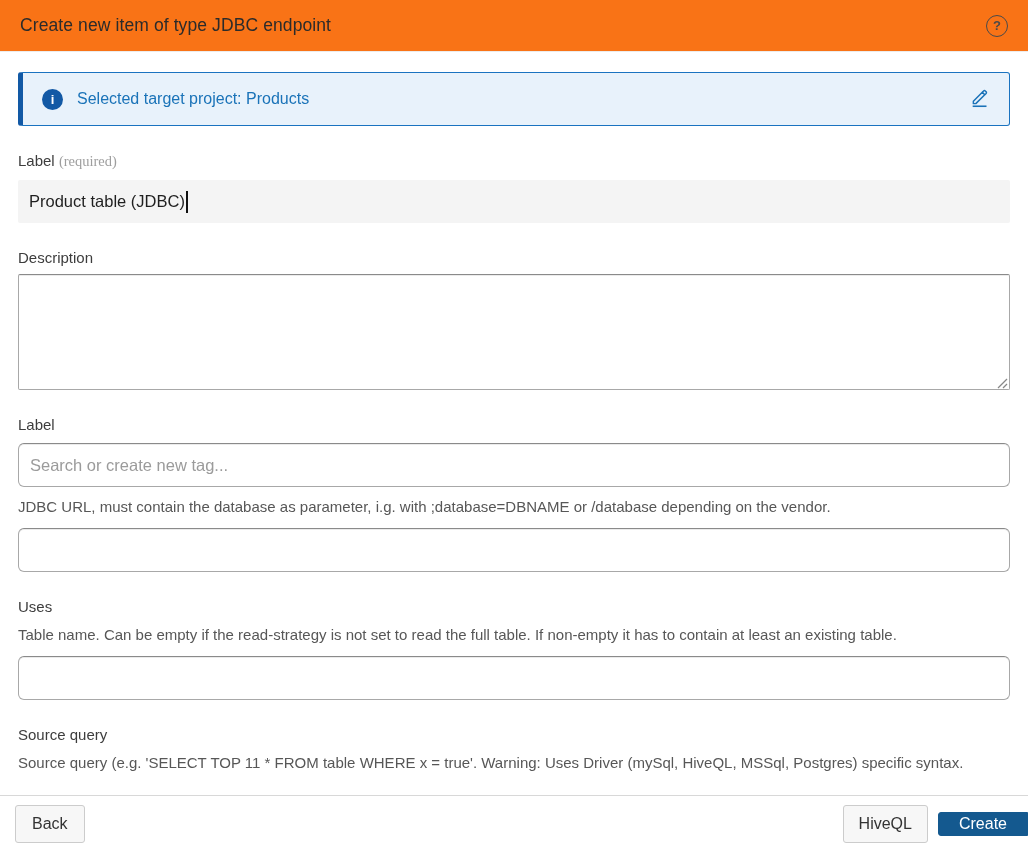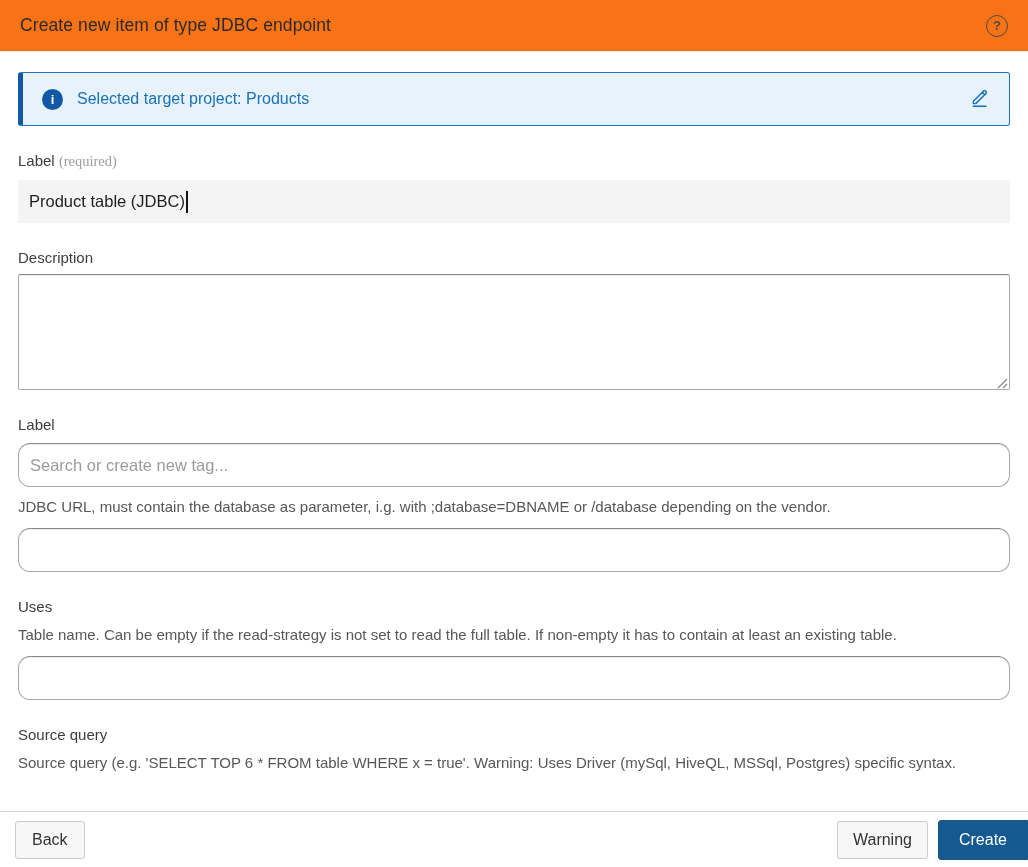--- a/index.html
+++ b/index.html
@@ -141,36 +141,36 @@
   }
 
   input.text-input {
     display: block;
     width: 100%;
     height: 44px;
     margin-top: 10px;
     border: 1px solid #a8a8a8;
     border-top-color: #8a8a8a;
     box-shadow: inset 0 1px 0 rgba(0,0,0,0.08);
-    border-radius: 12px;
+    border-radius: 6px;
     background: #ffffff;
     font-family: "Liberation Sans", sans-serif;
     font-size: 16.5px;
     color: #1f1f1f;
     padding: 0 11px;
     outline: none;
   }
   input.text-input::placeholder { color: #9b9b9b; opacity: 1; }
 
   .source-helper { margin-top: 9px; }
 
   
   .dialog-footer {
     position: absolute;
-    left: 0; right: 0; bottom: 0;
+    left: 0; right: 0; bottom: 16px;
     height: 56px;
     background: #ffffff;
     border-top: 1px solid #d8d8d8;
     display: flex;
     align-items: center;
     z-index: 5;
     justify-content: flex-end;
   }
   .btn {
     font-family: "Liberation Sans", sans-serif;
@@ -189,21 +189,21 @@
     padding: 0 16px;
   }
   .btn-back { margin-left: 15px; }
   .footer-spacer { flex: 1 1 auto; }
   .btn-cancel { margin-right: 10px; padding: 0 15px; }
   .btn-primary {
     background: #14598f;
     border: 1px solid #14598f;
     color: #ffffff;
     padding: 0 20px;
-    height: 40px;
+    height: 24px;
     border-radius: 3px 0 0 3px;
   }
 </style>
 </head>
 <body>
 
 <div class="dialog-header">
   <div class="dialog-title">Create new item of type JDBC endpoint</div>
   <div class="help-icon">?</div>
 </div>
@@ -248,22 +248,22 @@
   <input class="text-input" type="text" placeholder="Search or create new tag..." style="">
 
   <div class="helper-text">JDBC URL, must contain the database as parameter, i.g. with ;database=DBNAME or /database depending on the vendor.</div>
   <input class="text-input" type="text" value="" style="">
 
   <div class="field-label">Uses</div>
   <div class="helper-text">Table name. Can be empty if the read-strategy is not set to read the full table. If non-empty it has to contain at least an existing table.</div>
   <input class="text-input" type="text" value="" style="">
 
   <div class="field-label">Source query</div>
-  <div class="helper-text source-helper">Source query (e.g. 'SELECT TOP 6 * FROM table WHERE x = true'. Warning: Uses Driver (mySql, HiveQL, MSSql, Postgres) specific syntax.</div>
+  <div class="helper-text source-helper">Source query (e.g. 'SELECT TOP 11 * FROM table WHERE x = true'. Warning: Uses Driver (mySql, HiveQL, MSSql, Postgres) specific syntax.</div>
 
 </div>
 
 <div class="dialog-footer">
   <button class="btn btn-secondary btn-back">Back</button>
   <div class="footer-spacer"></div>
-  <button class="btn btn-secondary btn-cancel">Warning</button>
+  <button class="btn btn-secondary btn-cancel">HiveQL</button>
   <button class="btn btn-primary">Create</button>
 </div>
 
 </body></html>

